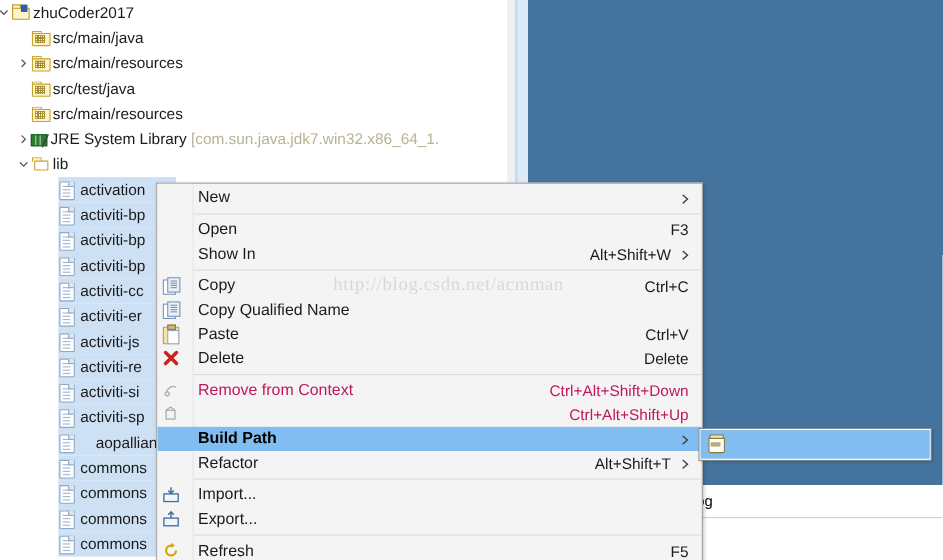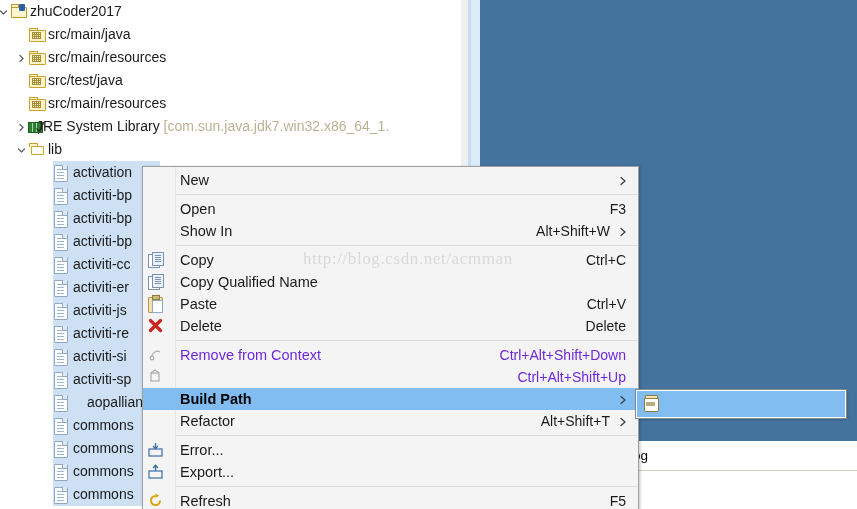--- a/index.html
+++ b/index.html
@@ -87,21 +87,21 @@
     background:#f4f4f4;border:1px solid #a0a0a0;border-bottom:none;
     box-shadow:1px 1px 3px rgba(0,0,0,.25);
     overflow:hidden;
   }
   .mrow{position:relative;height:22px;line-height:22px;white-space:nowrap;}
   .mrow .micon{position:absolute;left:5px;top:3px;width:17px;height:16px;}
   .mrow .mlabel{position:absolute;left:37px;font-size:14.5px;color:#1a1a1a;line-height:22px;}
   .mrow .maccel{position:absolute;right:28px;font-size:14px;color:#1a1a1a;line-height:22px;}
   .mrow .maccel.noarrow{right:12px;}
   .mrow .msub{position:absolute;right:11px;font-size:12px;color:#3a3a3a;line-height:22px;}
-  .mrow.disabled .mlabel,.mrow.disabled .maccel{color:#6d28d9;}
+  .mrow.disabled .mlabel,.mrow.disabled .maccel{color:#be185d;}
   .mrow.hl{background:#81bdf0;}
   .mrow.hl .mlabel{font-weight:bold;color:#000;}
   .msep{height:1px;background:#dcdcdc;margin:3px 0 3px 33px;}
   .menu-leftrail{position:absolute;left:0;top:0;width:32px;height:343px;background:#f4f4f4;}
   .menu-divline{position:absolute;left:32px;top:0;width:1px;height:343px;background:#e6e6e6;}
 
   
   .i-copy,.i-copyq{width:16px;height:15px;position:relative;}
   .i-copy .s1,.i-copyq .s1{position:absolute;left:0;top:2px;width:10px;height:12px;background:#fff;border:1px solid #7a93b5;}
   .i-copy .s2,.i-copyq .s2{position:absolute;left:4px;top:0;width:10px;height:12px;background:#eaf1f9;border:1px solid #7a93b5;}
@@ -247,21 +247,21 @@
           <path d="M3 1.5 L6 4.5 L3 7.5" stroke="#5a5a5a" stroke-width="1.2" fill="none" stroke-linecap="round"></path>
         </svg></span>
       <span class="ticon" style="left: 28px;">
         <span class="jreico">
           <span class="books"></span>
           <span class="slash"><svg width="7" height="13" viewBox="0 0 7 13">
               <path d="M0 12 L6 0" stroke="#3f3f3f" stroke-width="1.4"></path>
             </svg></span>
         </span>
       </span>
-      <span class="tlabel" style="left: 36px;">JRE System Library <span class="tsuffix">[com.sun.java.jdk7.win32.x86_64_1.</span></span>
+      <span class="tlabel" style="left: 46px;">JRE System Library <span class="tsuffix">[com.sun.java.jdk7.win32.x86_64_1.</span></span>
     </div>
     <div class="trow">
       <span class="arrow" style="left: 16px;"><svg width="9" height="9" viewBox="0 0 9 9" style="vertical-align:middle">
           <path d="M1.5 3 L4.5 6 L7.5 3" stroke="#5a5a5a" stroke-width="1.2" fill="none" stroke-linecap="round"></path>
         </svg></span>
       <span class="ticon" style="left: 28px;">
         <span class="fo open">
           <span class="tab"></span>
           <span class="arrowin"></span>
         </span>
@@ -492,21 +492,21 @@
         <span class="msub"><svg width="8" height="10" viewBox="0 0 8 10" style="vertical-align:middle">
             <path d="M2 1.5 L6 5 L2 8.5" stroke="#3a3a3a" stroke-width="1.2" fill="none" stroke-linecap="round"></path>
           </svg></span>
       </div>
       <div class="msep"></div>
       <div class="mrow">
         <span class="micon"><span class="i-import"><svg width="16" height="15" viewBox="0 0 16 15">
               <rect x="1" y="7" width="13" height="7" fill="none" stroke="#3a6ea5" stroke-width="1.2"></rect>
               <path d="M7.5 1 L7.5 6 M5 4 L7.5 6.6 L10 4" stroke="#3a6ea5" stroke-width="1.3" fill="none"></path>
             </svg></span></span>
-        <span class="mlabel">Error...</span>
+        <span class="mlabel">Import...</span>
       </div>
       <div class="mrow">
         <span class="micon"><span class="i-export"><svg width="16" height="15" viewBox="0 0 16 15">
               <rect x="1" y="7" width="13" height="7" fill="none" stroke="#3a6ea5" stroke-width="1.2"></rect>
               <path d="M7.5 7 L7.5 1.5 M5 4 L7.5 1.2 L10 4" stroke="#3a6ea5" stroke-width="1.3" fill="none"></path>
             </svg></span></span>
         <span class="mlabel">Export...</span>
       </div>
       <div class="msep"></div>
       <div class="mrow">

